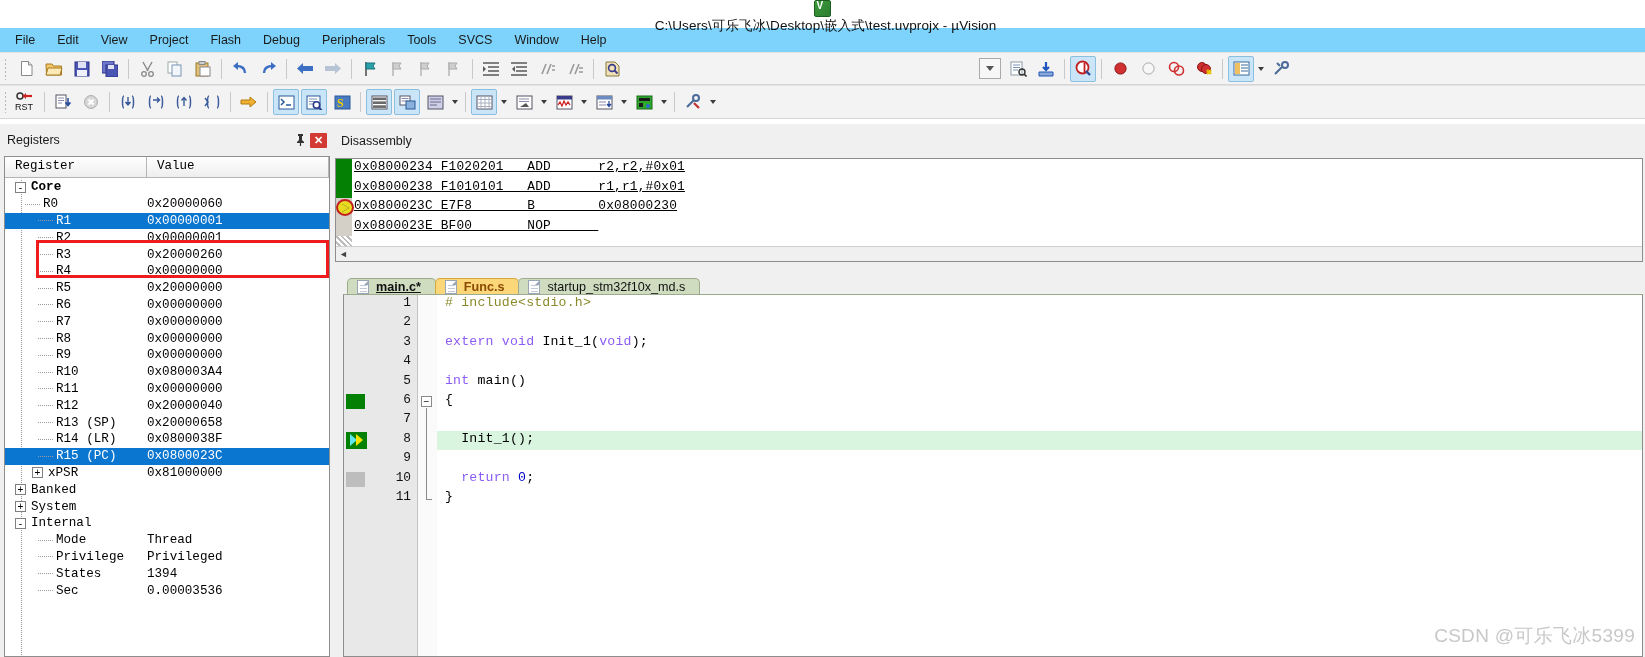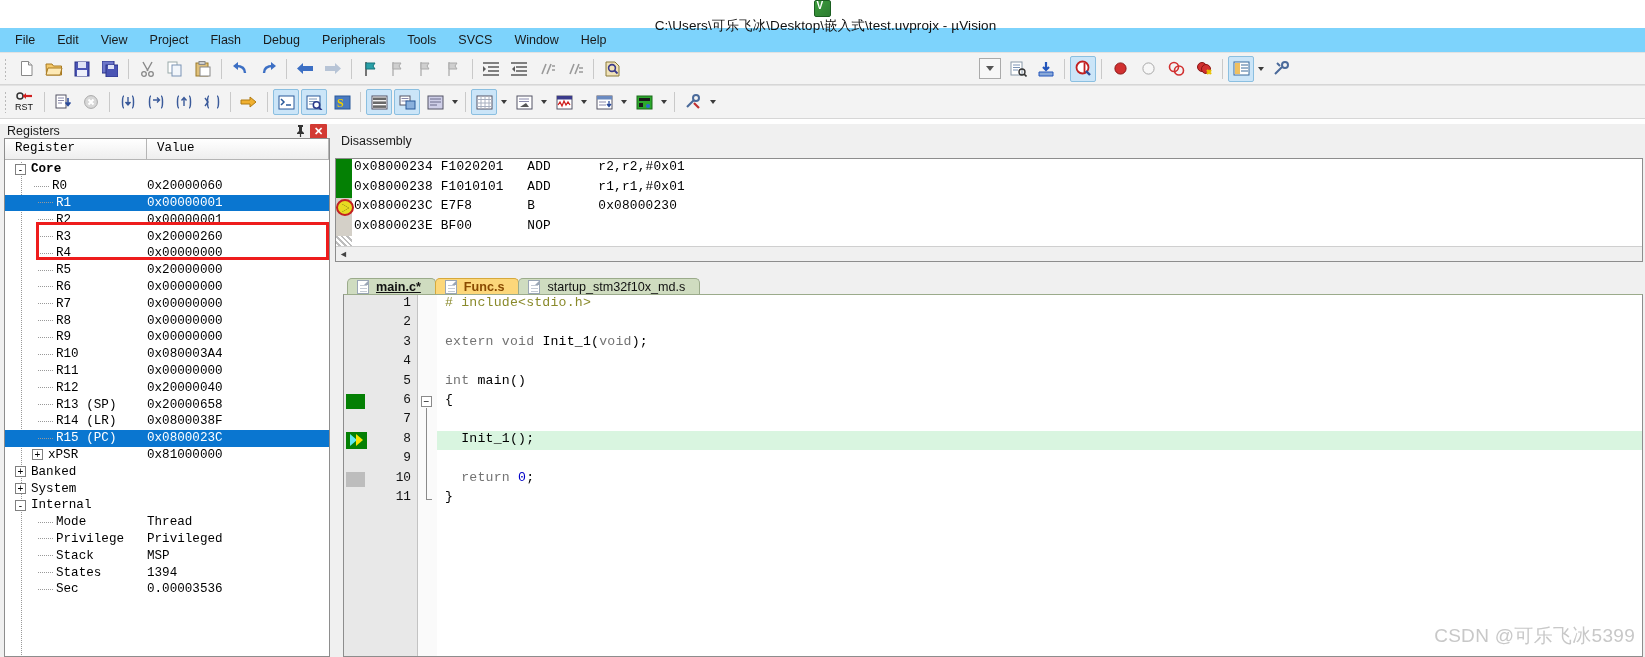--- a/index.html
+++ b/index.html
@@ -89,21 +89,21 @@
 
   
   .workspace {
     position: absolute; left: 0; top: 124px; right: 0; bottom: 0;
     display: flex; background: #f0f0f0;
   }
 
   
   .dock-left { width: 333px; display: flex; flex-direction: column; background:#f0f0f0; }
   .dock-header {
-    height: 14px; display: flex; align-items: center;
+    height: 32px; display: flex; align-items: center;
     background: #f0f0f0; padding-left: 7px;
   }
   .dock-title { font-size: 12.5px; color: #1a1a1a; flex: 1 1 auto; }
   .pin-btn {
     width: 16px; height: 16px; display:flex; align-items:center; justify-content:center;
     font-size: 12px; color: #222; margin-right: 2px;
   }
   .close-btn {
     width: 17px; height: 15px; background: #d33a33; color:#fff;
     display:flex; align-items:center; justify-content:center;
@@ -184,21 +184,21 @@
   }
   .pc-marker::after {
     content:""; width:0;height:0;
     border-top: 4px solid transparent; border-bottom: 4px solid transparent;
     border-left: 7px solid #e8da22;
     filter: drop-shadow(0 0 0 #000);
   }
   .disasm-lines { flex:1 1 auto; padding-left: 2px; }
   .disasm-line {
     font-family: "Liberation Mono", monospace; font-size: 12.8px;
-    color: #000; height: 19.5px; white-space: pre; letter-spacing: 0.2px;
+    color: #000; height: 19.5px; white-space: pre; letter-spacing: 0.2px; text-decoration: underline;
   }
   .disasm-scroll {
     height: 15px; background: #f0f0f0; border-top: 1px solid #cfcfcf;
     display: flex; align-items: center; flex: 0 0 auto;
   }
   .scroll-arrow-l {
     width: 15px; height: 14px; display:flex; align-items:center; justify-content:center;
     font-size: 9px; color: #444; background:#f0f0f0;
   }
 
@@ -245,21 +245,21 @@
     font-family: "Liberation Mono", monospace; font-size: 12.8px;
     text-align: right; padding-right: 6px; color: #111;
   }
   .ed-foldcol { width: 19px; flex: 0 0 auto; background:#fafafa; position:relative; }
   .ed-code { flex: 1 1 auto; position: relative; }
   .code-line {
     height: 19.4px; font-family: "Liberation Mono", monospace; font-size: 13.2px;
     white-space: pre; padding-left: 8px; color: #000; letter-spacing: 0.2px;
   }
   .ln { height: 19.4px; }
-  .kw { color: #737373; }
+  .kw { color: #8b5cf6; }
   .pp { color: #8a8a2b; }
   .num { color: #0000c8; }
   .cur-line { background: #d9f5e0; }
   .bp-green {
     position: absolute; left: 2px; width: 19px; height: 15px; background: #048004;
   }
   .bp-gray {
     position: absolute; left: 2px; width: 19px; height: 15px; background: #bdbdbd;
   }
   .bp-arrow {
@@ -730,21 +730,21 @@
         <div class="reg-rows" id="reg-rows">
           <div class="dots-v" style="left:16px; top:2px; bottom:0;"></div>
         <div class="reg-row">
               <div class="reg-name indent-0">
                 <span class="twisty">-</span>
                 <span class="bold">Core</span>
               </div>
               <div class="reg-val"></div>
             </div>
             <div class="reg-row">
-              <div class="reg-name indent-1" style="padding-left: 29px;">
+              <div class="reg-name indent-1" style="padding-left: 20px;">
                 <span class="dots-h"></span>
                 <span>R0</span>
               </div>
               <div class="reg-val">0x20000060</div>
             </div>
             <div class="reg-row sel">
               <div class="reg-name indent-1" style="padding-left: 33px;">
                 <span class="dots-h"></span>
                 <span>R1</span>
               </div>
@@ -882,27 +882,20 @@
                 <span>Mode</span>
               </div>
               <div class="reg-val">Thread</div>
             </div>
             <div class="reg-row">
               <div class="reg-name indent-1" style="padding-left: 33px;">
                 <span class="dots-h"></span>
                 <span>Privilege</span>
               </div>
               <div class="reg-val">Privileged</div>
-            </div>
-            <div class="reg-row">
-              <div class="reg-name indent-1" style="padding-left: 33px;">
-                <span class="dots-h"></span>
-                <span>Stack</span>
-              </div>
-              <div class="reg-val">MSP</div>
             </div>
             <div class="reg-row">
               <div class="reg-name indent-1" style="padding-left: 33px;">
                 <span class="dots-h"></span>
                 <span>States</span>
               </div>
               <div class="reg-val">1394</div>
             </div>
             <div class="reg-row">
               <div class="reg-name indent-1" style="padding-left: 33px;">

